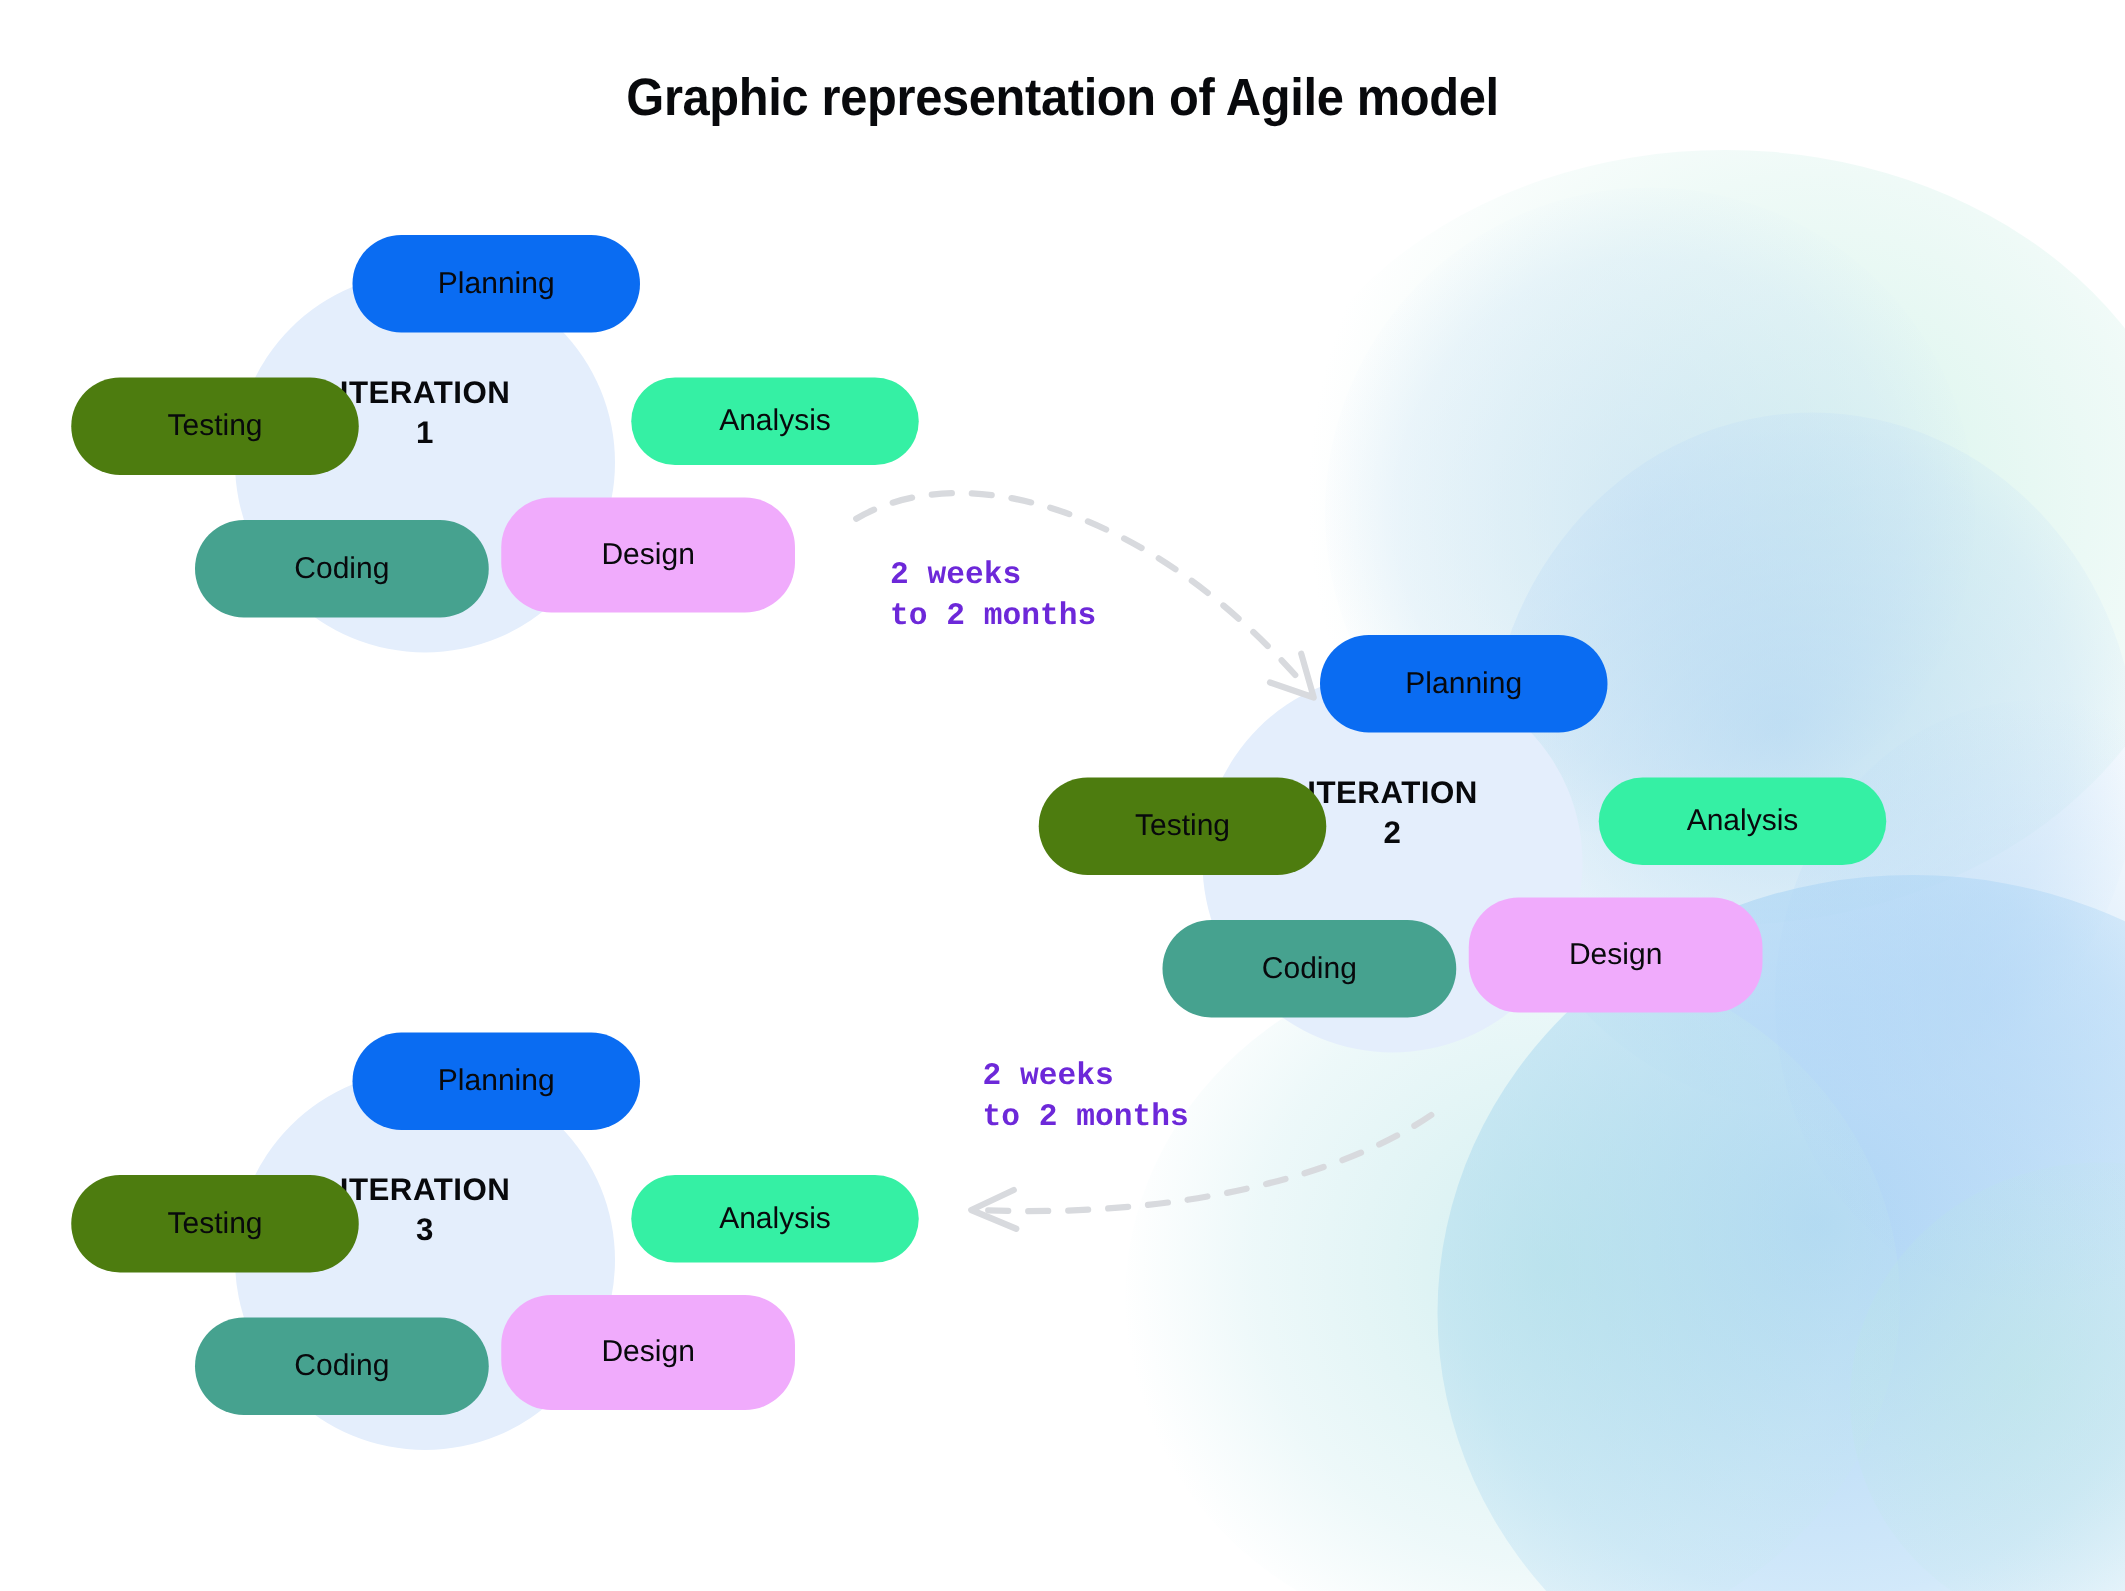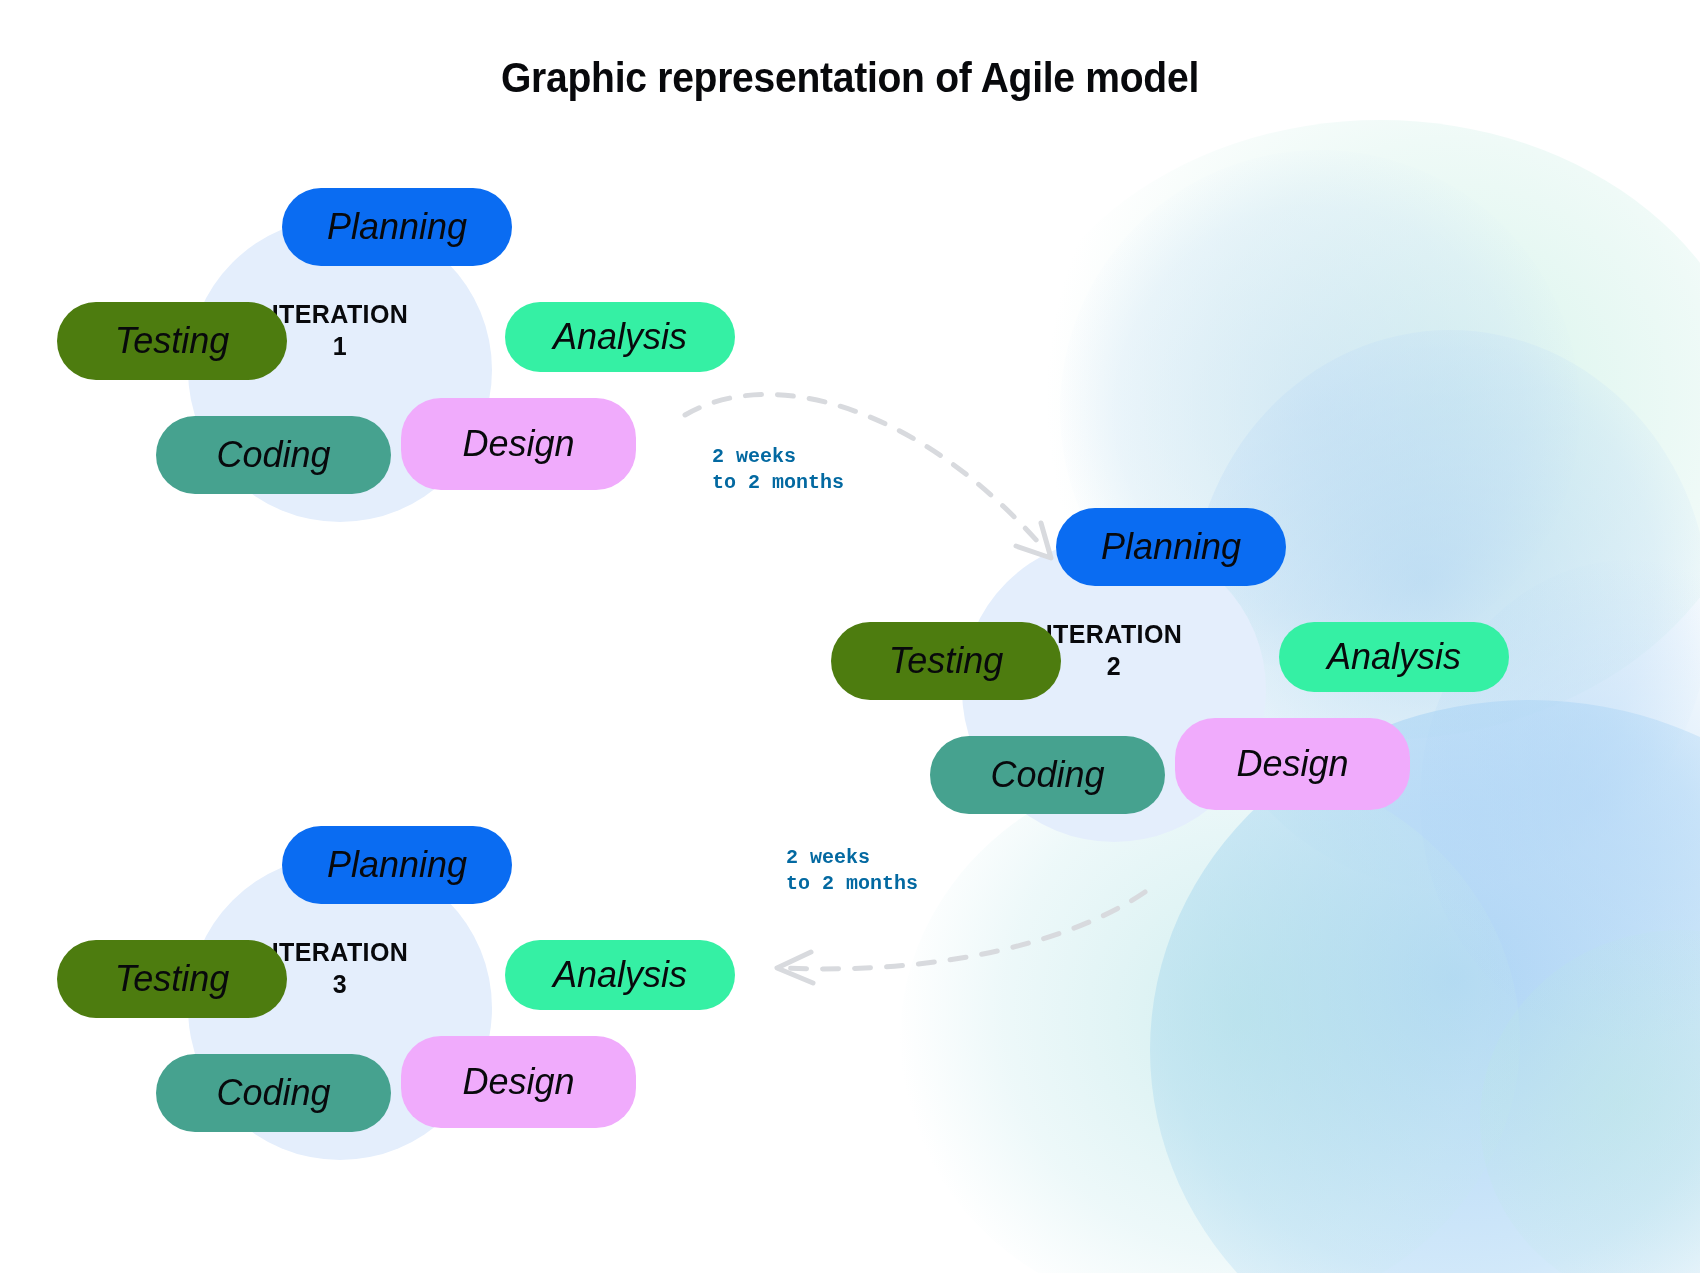--- a/index.html
+++ b/index.html
@@ -110,27 +110,26 @@
     font-weight: 700;
     font-size: 25px;
   }
 
   .pill {
     position: absolute;
     display: flex;
     align-items: center;
     justify-content: center;
     border-radius: 40px;
-    font-size: 36px;
+    font-size: 24px;
     color: #08090c;
     font-family: "Liberation Sans", sans-serif;
     font-weight: 400;
     white-space: nowrap;
     box-sizing: border-box;
-    font-style: italic;
   }
 
   .pill-planning { left: 226px; top: 18px;  width: 230px; height: 78px; background: #0a6cf2; }
   .pill-analysis { left: 449px; top: 132px; width: 230px; height: 70px; background: #35f0a4; }
   .pill-testing  { left: 1px;   top: 132px; width: 230px; height: 78px; background: #4d7c0f; }
   .pill-coding   { left: 100px; top: 246px; width: 235px; height: 78px; background: #46a28f; text-align: right; }
   .pill-design   { left: 345px; top: 228px; width: 235px; height: 92px; background: #f0abfc; }
 
   
   #cluster-1 { left: 56px;  top: 170px; }
@@ -141,23 +140,23 @@
   .connector {
     position: absolute;
     pointer-events: none;
   }
   #connector-1 { left: 660px; top: 370px; width: 430px; height: 220px; }
   #connector-2 { left: 745px; top: 880px; width: 420px; height: 140px; }
 
   .arrow-label {
     position: absolute;
     font-family: "Liberation Mono", monospace;
-    font-size: 20px;
-    font-weight: 700;
-    color: #0369a1;
+    font-size: 25px;
+    font-weight: 700;
+    color: #6d28d9;
     line-height: 1.30;
     white-space: pre;
     letter-spacing: 0px;
   }
   #arrow-label-1 { left: 712px; top: 444px; }
   #arrow-label-2 { left: 786px; top: 845px; }
 </style>
 </head>
 <body>
 

